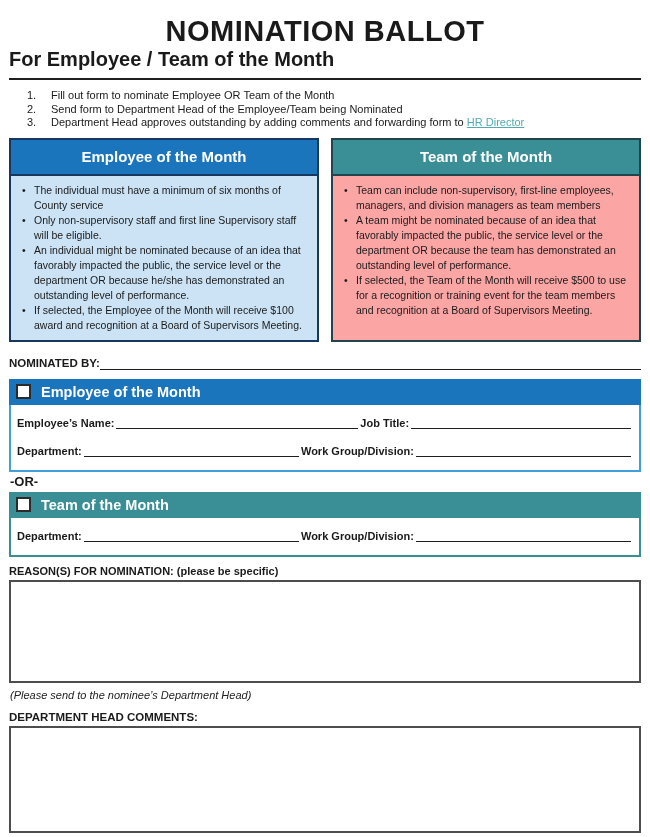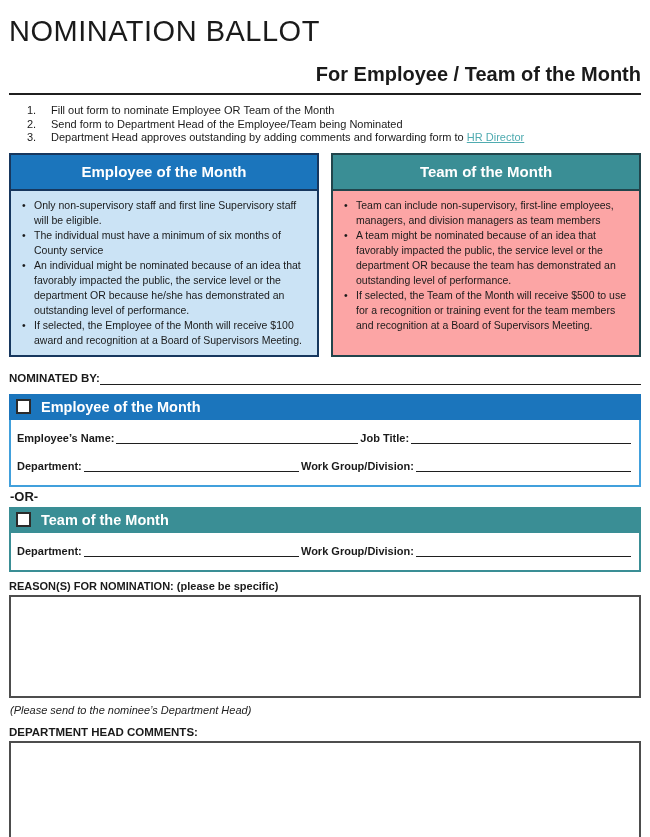--- a/index.html
+++ b/index.html
@@ -8,25 +8,25 @@
     width: 650px; height: 837px;
     font-family: "Liberation Sans", "DejaVu Sans", sans-serif;
     color: #1a1a1a;
     overflow: hidden;
   }
   .page { padding: 12px 9px 0 9px; }
 
   
   .header { border-bottom: 2px solid #1f1f1f; padding-bottom: 7px; }
   .title {
-    text-align: left; font-size: 29px; font-weight: normal;
+    text-align: center; font-size: 29px; font-weight: bold;
     letter-spacing: 0.5px; line-height: 1.08; margin-top: 4px;
   }
   .subtitle {
-    text-align: right; font-size: 20px; font-weight: bold; margin-top: 16px;
+    text-align: left; font-size: 20px; font-weight: bold; margin-top: 1px;
   }
 
   
   .instructions { margin: 9px 0 8px 18px; font-size: 11px; line-height: 13.5px; }
   .instr-row { display: flex; }
   .instr-num { width: 24px; flex: 0 0 24px; }
   .link { color: #4fabb0; text-decoration: underline; cursor: pointer; }
 
   
   .panels { display: flex; gap: 12px; height: 204px; margin-top: 6px; }
@@ -105,22 +105,22 @@
       <span class="instr-num">3.</span>
       <span><span>Department Head approves outstanding by adding comments and forwarding form to </span><span class="link">HR Director</span></span>
     </div>
   </div>
 
   <div class="panels">
     <div class="panel employee">
       <div class="panel-header">Employee of the Month</div>
       <div class="panel-body">
         <ul>
+          <li>The individual must have a minimum of six months of County service</li>
           <li>Only non-supervisory staff and first line Supervisory staff will be eligible.</li>
-          <li>The individual must have a minimum of six months of County service</li>
           <li>An individual might be nominated because of an idea that favorably impacted the public, the service level or the department OR because he/she has demonstrated an outstanding level of performance.</li>
           <li>If selected, the Employee of the Month will receive $100 award and recognition at a Board of Supervisors Meeting.</li>
         </ul>
       </div>
     </div>
     <div class="panel team">
       <div class="panel-header">Team of the Month</div>
       <div class="panel-body">
         <ul>
           <li>Team can include non-supervisory, first-line employees, managers, and division managers as team members</li>

